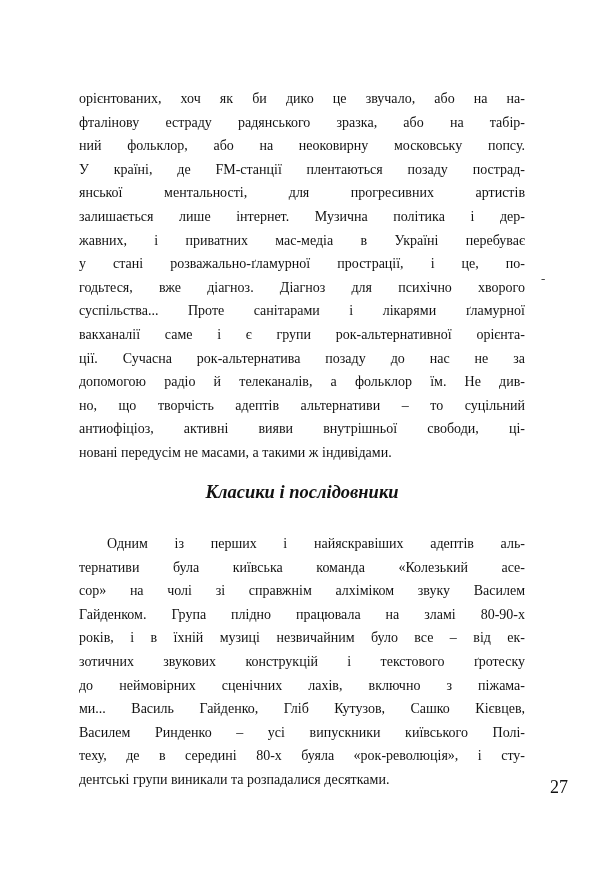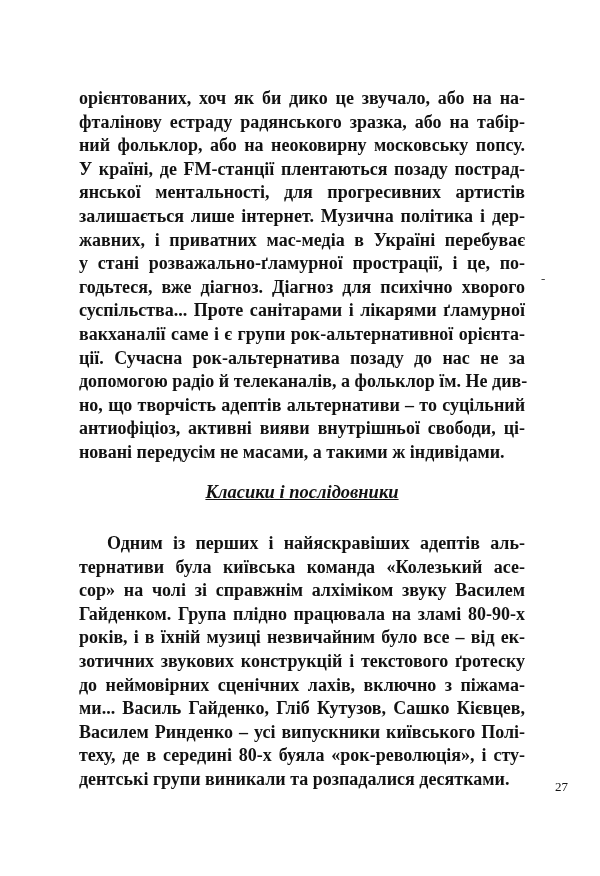--- a/index.html
+++ b/index.html
@@ -19,50 +19,48 @@
   .textblock {
     position: absolute;
     left: 79px;
     top: 87px;
     width: 446px;
   }
   .paragraph {
     margin: 0;
   }
   .line {
-    font-size: 18px;
+    font-size: 14px;
     line-height: 23.6px;
     white-space: nowrap;
     text-align: justify;
     text-align-last: justify;
-    font-weight: bold;
     -moz-text-align-last: justify;
   }
   .line.last {
     text-align-last: left;
     -moz-text-align-last: left;
   }
   .line.indent {
     text-indent: 28px;
     margin-top: 28px;
   }
   .heading {
     font-size: 18.5px;
     line-height: 23.6px;
     font-weight: bold;
     font-style: italic;
     text-align: center;
     margin: 16px 0 13px 0;
-    text-decoration: underline;
   }
   .page-number {
     position: absolute;
     top: 778px;
     right: 32px;
-    font-size: 13px;
+    font-size: 18px;
     line-height: 18px;
     color: #121212;
   }
   .scan-artifact {
     position: absolute;
     left: 541px;
     top: 271px;
     font-size: 13px;
     color: #3a3a3a;
   }

